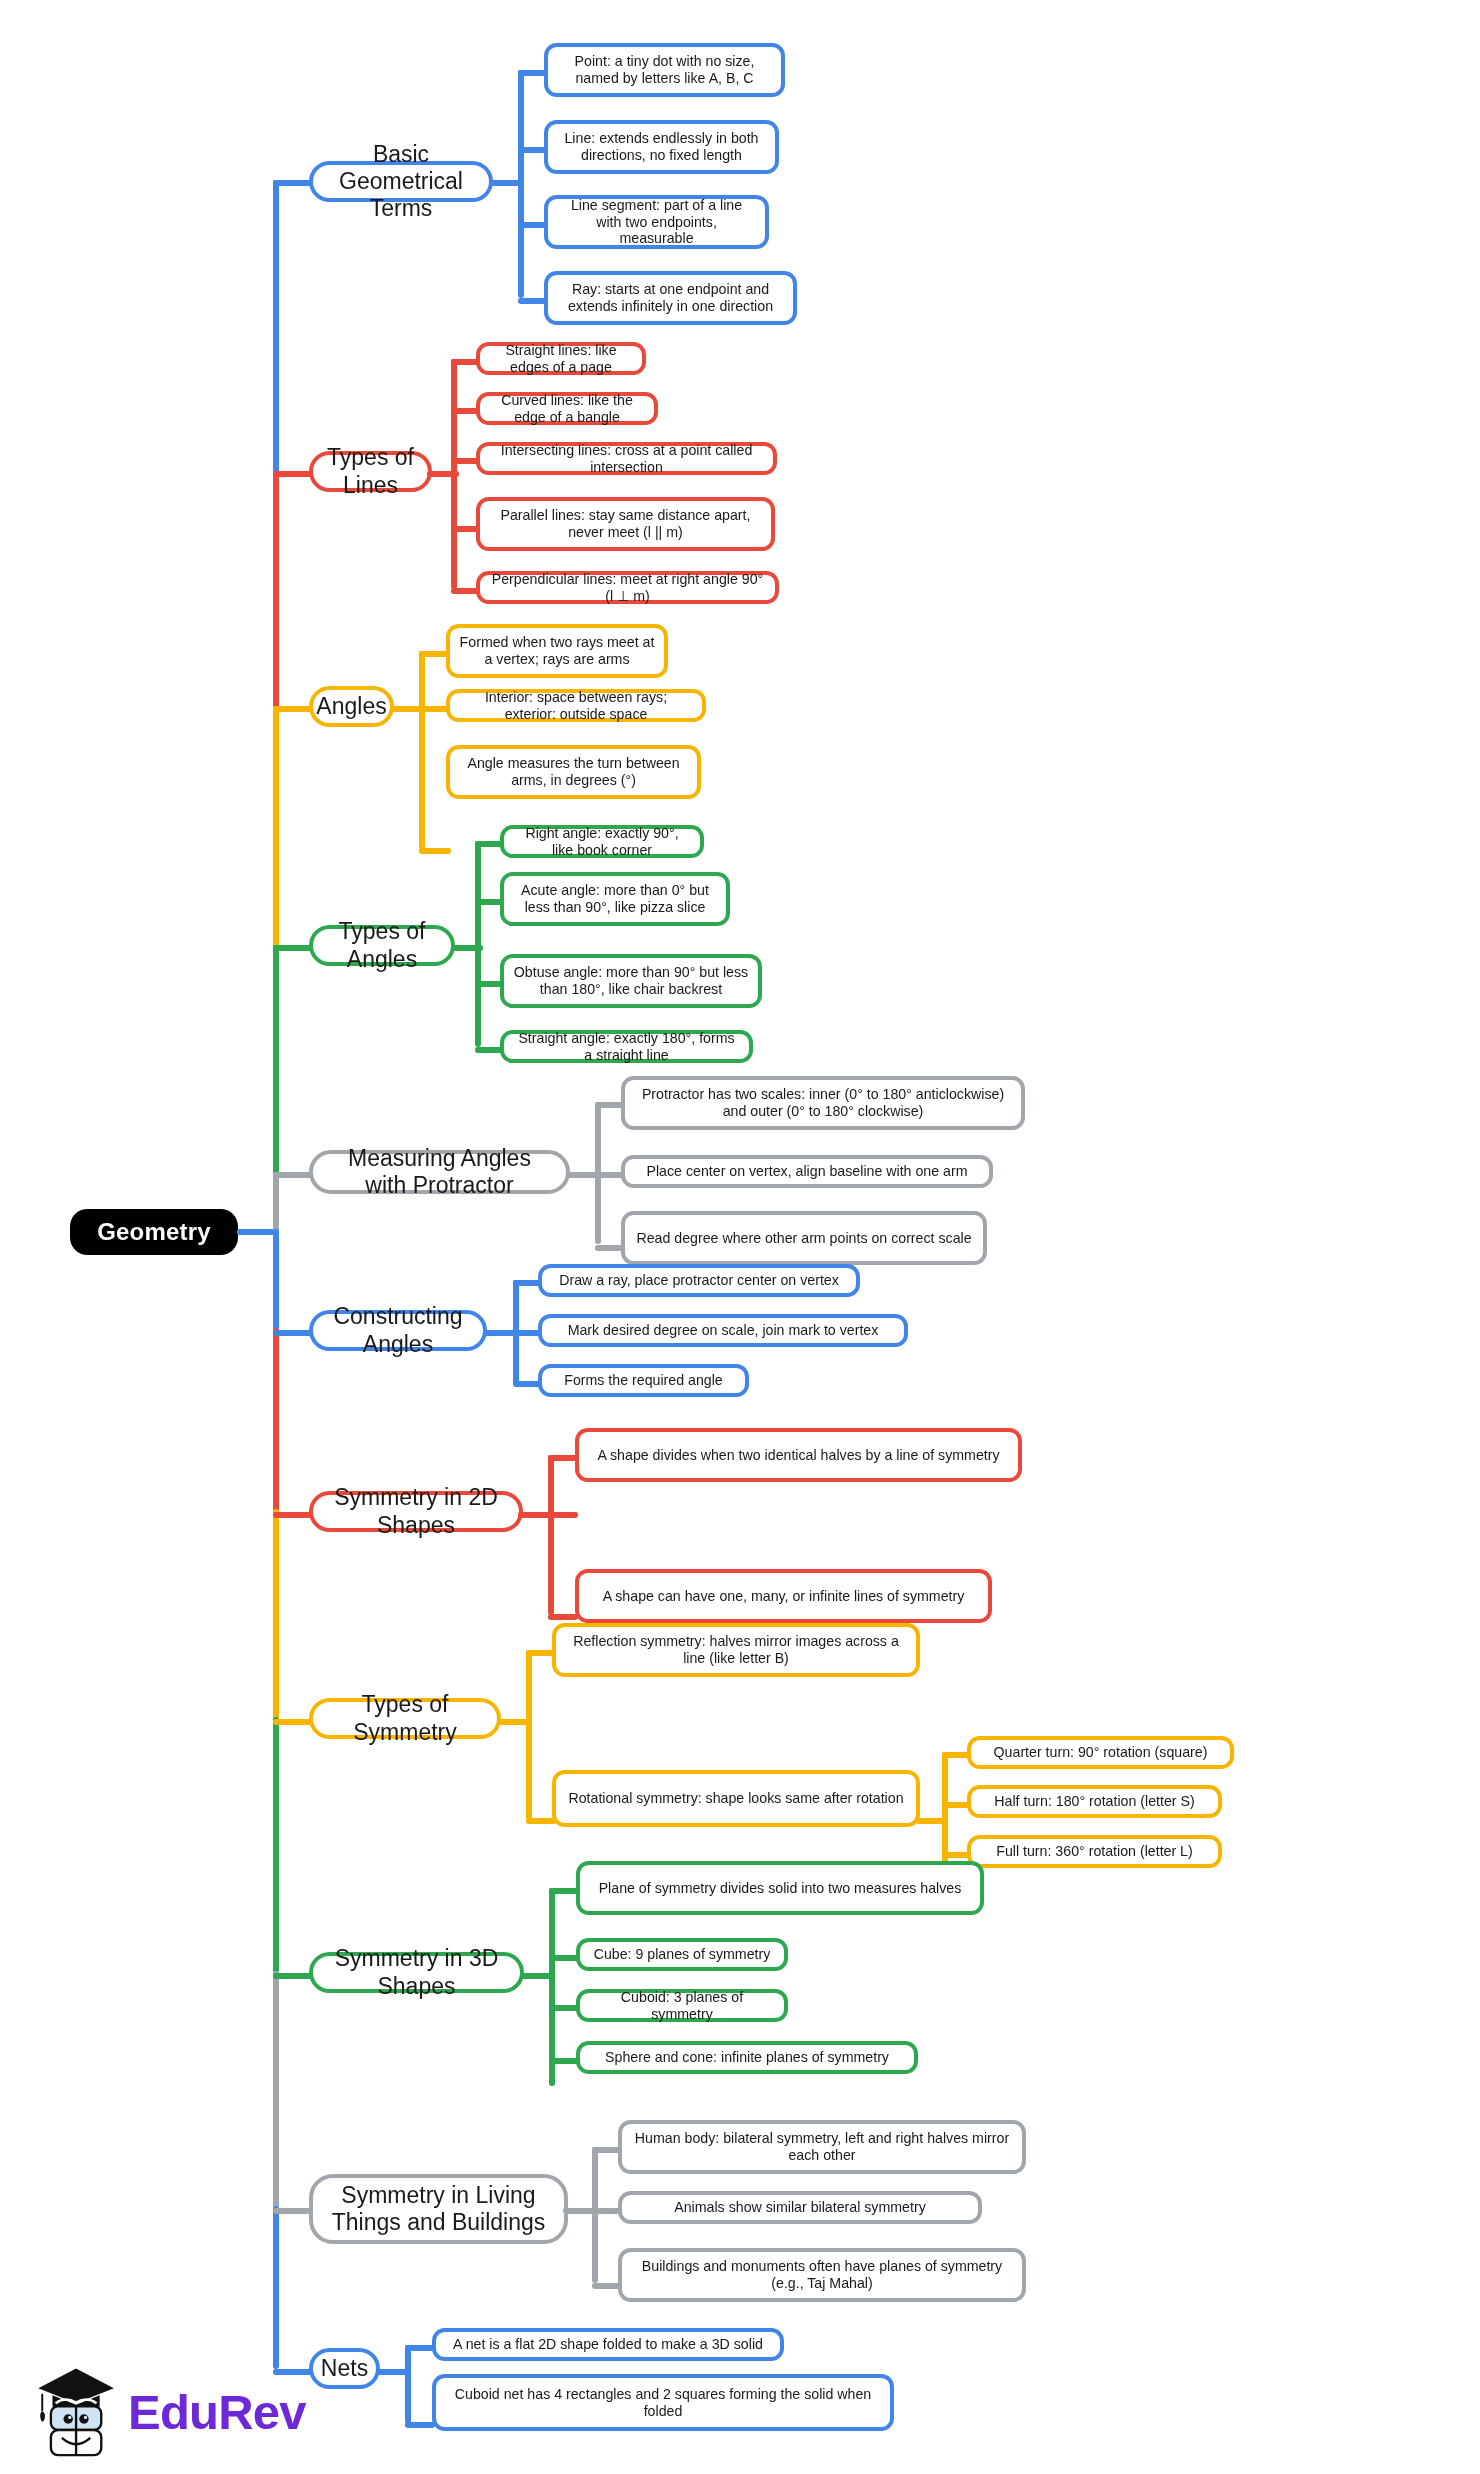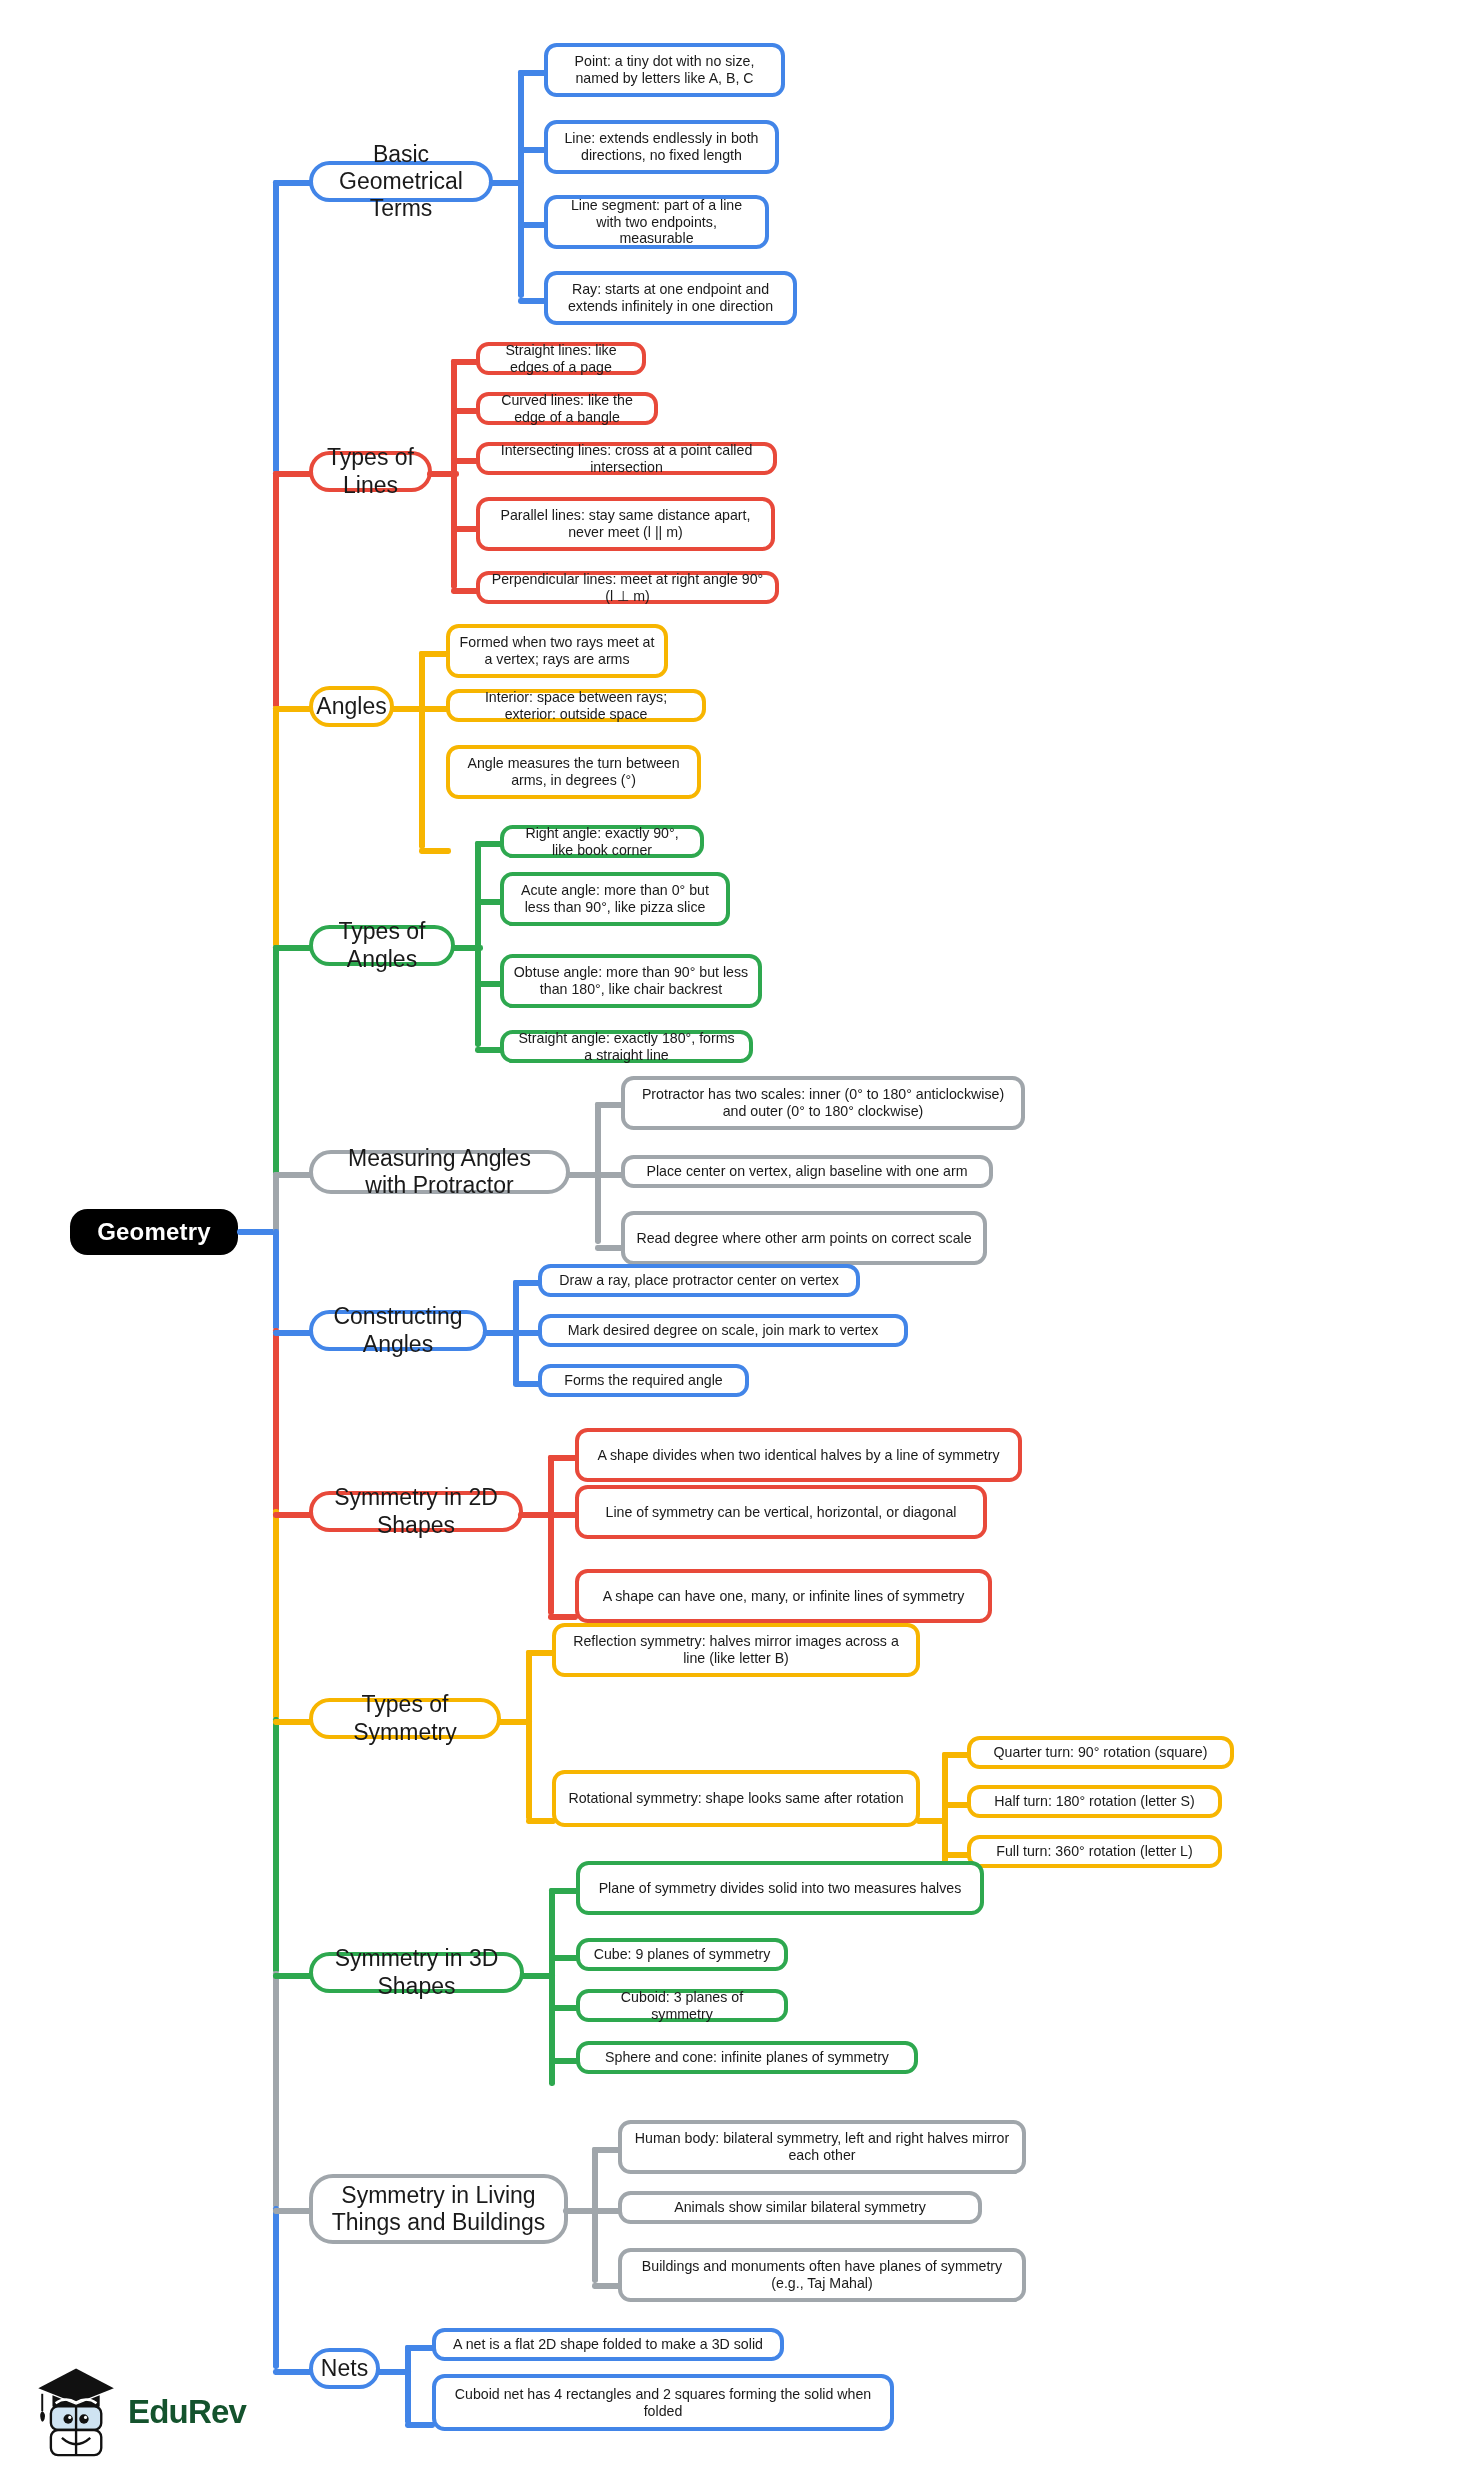--- a/index.html
+++ b/index.html
@@ -30,21 +30,21 @@
   .b-green{border-color:#2ea84f;}
   .b-gray{border-color:#a0a6ab;}
 
   
   #root-node{position:absolute;background:#000;color:#fff;border-radius:17.4px;
       display:flex;align-items:center;justify-content:center;
       font-size:24px;font-weight:bold;letter-spacing:0.2px;}
 
   
   #logo{position:absolute;display:flex;align-items:center;gap:11px;}
-  #logo-text{font-size:33px;font-weight:bold;color:#14532d;letter-spacing:-0.8px;
+  #logo-text{font-size:49px;font-weight:bold;color:#6d28d9;letter-spacing:-0.8px;
              font-family:"Liberation Sans",sans-serif;}
 </style>
 </head>
 <body>
 
 <div id="canvas">
 
   <div id="root-node" style="left:70px;top:1209px;width:168px;height:46px;">
     <span>Geometry</span>
   </div>
@@ -221,23 +221,20 @@
   </div>
   <div class="conn h c-red" style="left:518px;top:1512px;width:35px;"></div>
   <div class="conn v c-red" style="left:548px;top:1455px;height:160px;"></div>
 
   <div class="conn h c-red" style="left:548px;top:1455px;width:30px;"></div>
   <div class="node lvl2 b-red" style="left:575px;top:1428px;width:447px;height:54px;">
     <span>A shape divides when two identical halves by a line of symmetry</span>
   </div>
 
   <div class="conn h c-red" style="left:548px;top:1512px;width:30px;"></div>
-  <div class="node lvl2 b-red" style="left:575px;top:1485px;width:412px;height:54px;">
-    <span>Line of symmetry can be vertical, horizontal, or diagonal</span>
-  </div>
 
   <div class="conn h c-red" style="left:548px;top:1614px;width:30px;"></div>
   <div class="node lvl2 b-red" style="left:575px;top:1569px;width:417px;height:54px;">
     <span>A shape can have one, many, or infinite lines of symmetry</span>
   </div>
 
   <div class="conn h c-yellow" style="left:273px;top:1719px;width:40px;"></div>
   <div class="node lvl1 b-yellow" style="left:309px;top:1698px;width:192px;height:41px;">
     <span>Types of Symmetry</span>
   </div>

